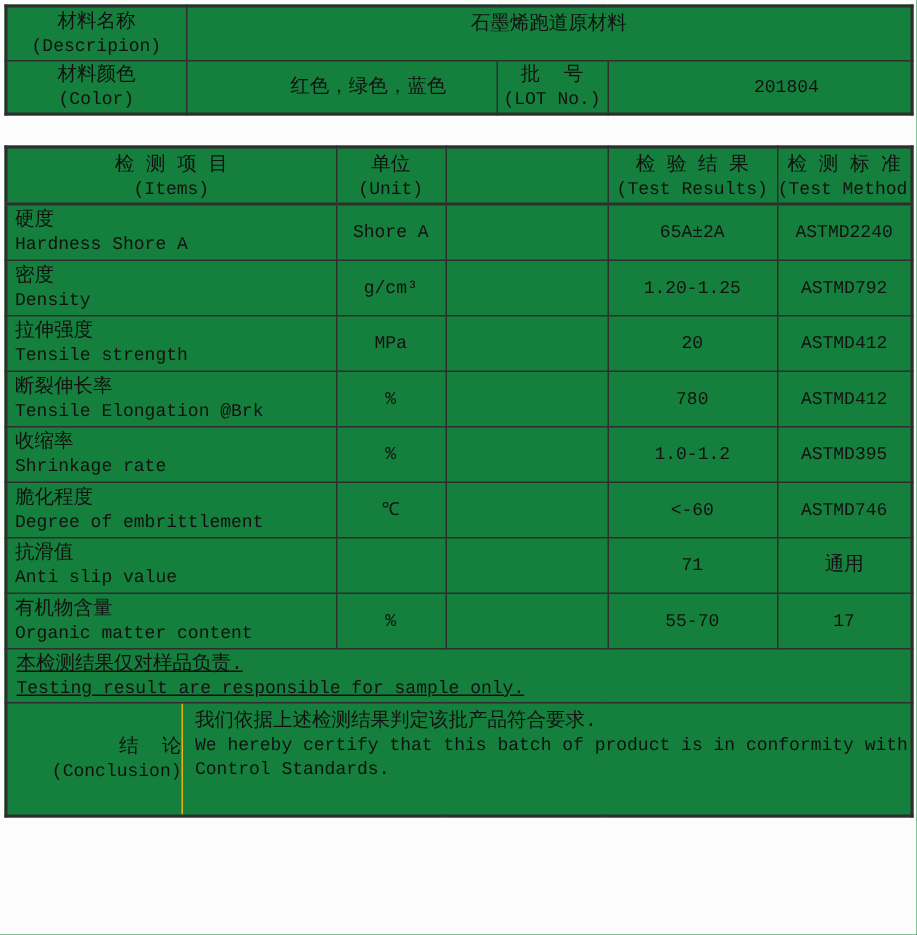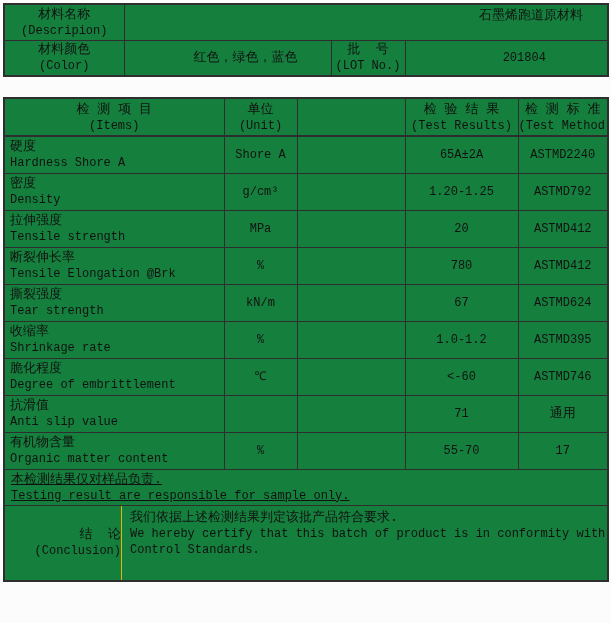--- a/index.html
+++ b/index.html
@@ -21,21 +21,21 @@
   }
   table { border: 2px solid #2e2e2e; }
   td { border: 1px solid #2e2e2e; padding: 0; overflow: hidden; }
 
   .zh { font-size: 13px; line-height: 17px; white-space: pre; }
   .en { font-size: 12px; line-height: 16px; white-space: pre; }
 
   
   .info-table tr { height: 36px; }
   .cell-center { text-align: center; vertical-align: middle; padding-left: 36px; }
-  .cell-topleft { text-align: right; vertical-align: top; padding: 2px 24px; }
+  .cell-topleft { text-align: center; vertical-align: top; padding: 2px 24px; }
   .label-cell { text-align: center; vertical-align: middle; }
 
   
   .test-table { margin-top: 20px; }
   .test-table tr.header-row { height: 38px; }
   .test-table tr.header-row td { border-bottom-width: 2px; text-align: center; vertical-align: middle; }
   .test-table tr.data-row { height: 37px; padding-left: 16px; }
   .item-cell { text-align: left; vertical-align: middle; padding: 1px 5px; }
   .val-cell  { text-align: center; vertical-align: middle; }
   .note-row { height: 36px; text-decoration: underline; }
@@ -159,30 +159,20 @@
       <td class="item-cell">
         <div class="zh">断裂伸长率</div>
         <div class="en">Tensile Elongation @Brk</div>
       </td>
       <td class="val-cell en">%</td>
       <td class="val-cell en"></td>
       <td class="val-cell en">780</td>
       <td class="val-cell en">ASTMD412</td>
     </tr>
 
-    <tr class="data-row">
-      <td class="item-cell">
-        <div class="zh">撕裂强度</div>
-        <div class="en">Tear strength</div>
-      </td>
-      <td class="val-cell en">kN/m</td>
-      <td class="val-cell en"></td>
-      <td class="val-cell en">67</td>
-      <td class="val-cell en">ASTMD624</td>
-    </tr>
 
     <tr class="data-row">
       <td class="item-cell">
         <div class="zh">收缩率</div>
         <div class="en">Shrinkage rate</div>
       </td>
       <td class="val-cell en">%</td>
       <td class="val-cell en"></td>
       <td class="val-cell en">1.0-1.2</td>
       <td class="val-cell en">ASTMD395</td>

